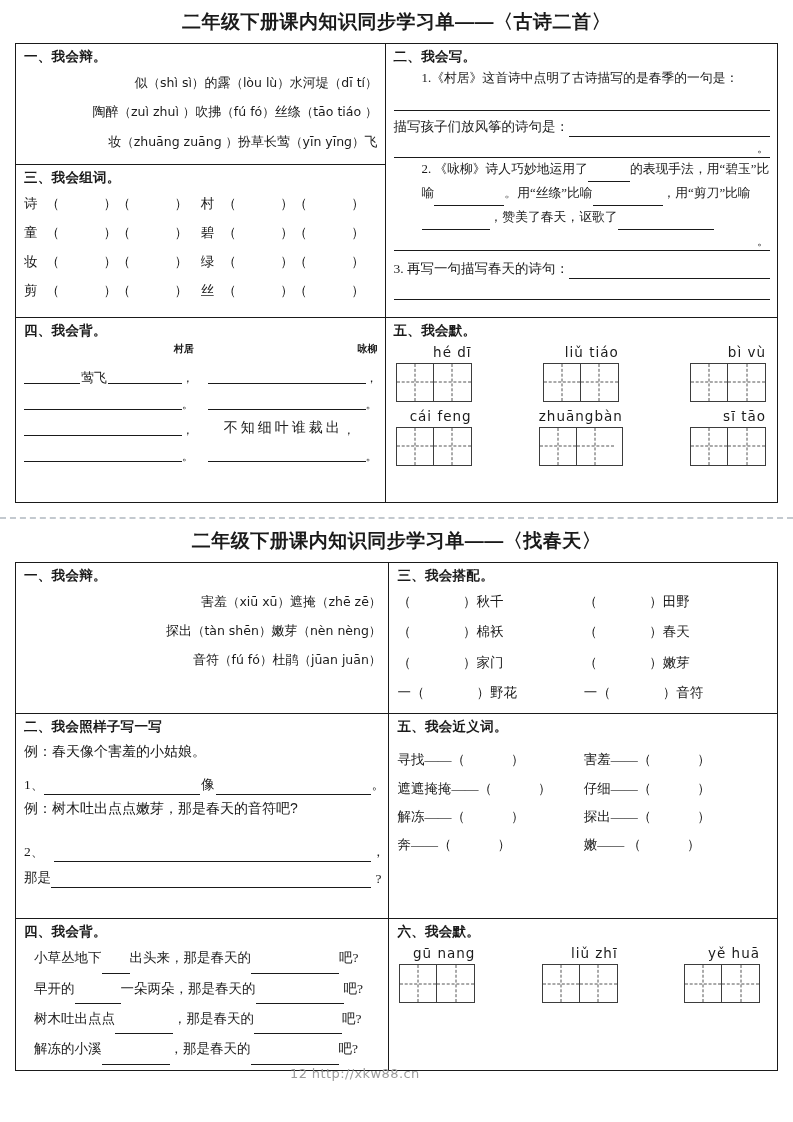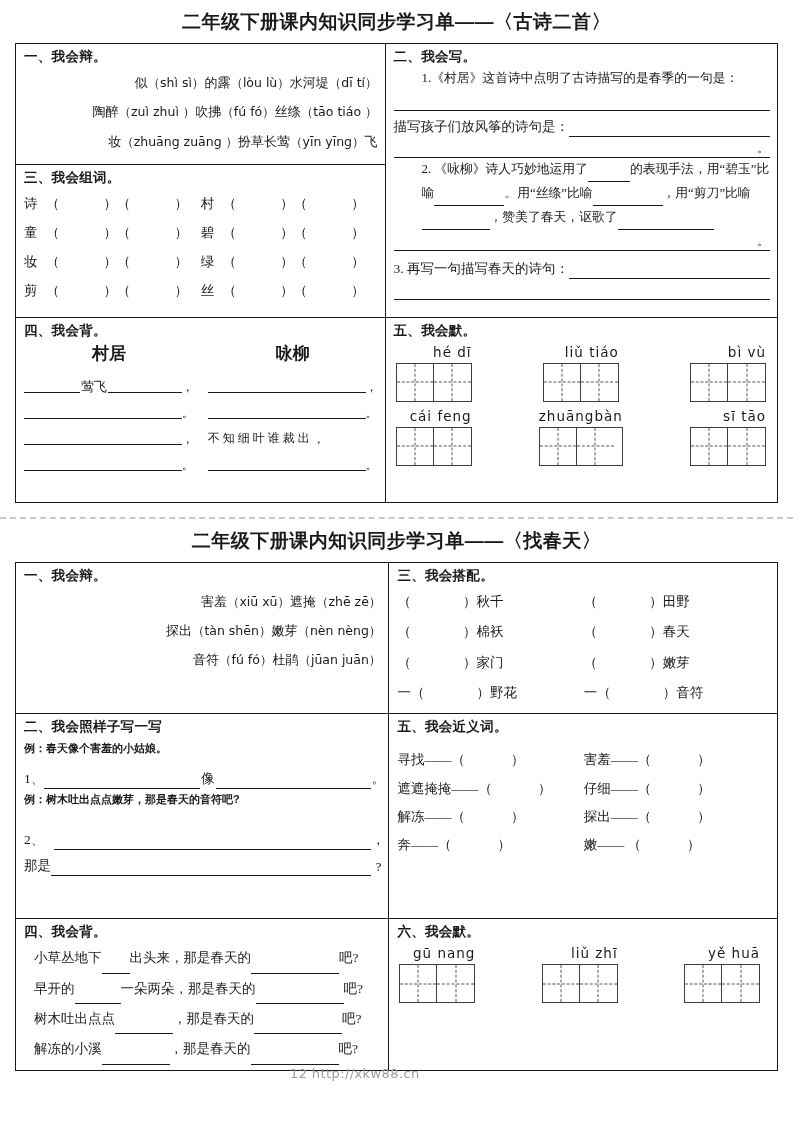--- a/index.html
+++ b/index.html
@@ -70,31 +70,31 @@
 
   
   .rule { border-bottom: 1.1px solid #1a1a1a; height: 21px; }
   .rule-wrap { position: relative; }
   .period-end { position: absolute; right: 1px; bottom: 1px; font-size: 12px; }
 
   
   .bei-cols { display: flex; gap: 14px; }
   .bei-col { flex: 1 1 0; }
   .bei-title {
-    text-align: center;
+    text-align: right;
     font-family: "Liberation Sans", "DejaVu Sans", sans-serif;
-    font-weight: bold; font-size: 17px;
+    font-weight: bold; font-size: 10px;
     margin-bottom: 2px;
   }
   .bei-line { display: flex; align-items: flex-end; font-size: 13px; height: 26px; }
   .bei-line .fill { flex: 1 1 auto; border-bottom: 1.1px solid #1a1a1a; height: 17px; }
   .bei-line .seg { border-bottom: 1.1px solid #1a1a1a; height: 17px; }
   .bei-line .word { padding: 0 1px; line-height: 1; }
   .bei-line .mark { width: 12px; text-align: center; font-size: 12px; line-height: 1; }
-  .bei-line .prose { white-space: nowrap; letter-spacing: 3px; font-size: 12px; line-height: 1; padding-bottom: 1px;}
+  .bei-line .prose { white-space: nowrap; letter-spacing: 3px; font-size: 14px; line-height: 1; padding-bottom: 1px; margin-left: 16px;}
 
   
   .mo-group { display: flex; justify-content: space-between; padding: 2px 4px 0 2px; }
   .mo-item { text-align: center; }
   .mo-py {
     font-family: "DejaVu Sans", sans-serif;
     font-size: 13.5px;
     letter-spacing: 1px;
     margin-bottom: 3px;
     white-space: nowrap;
@@ -126,21 +126,21 @@
   .dapei-row { display: flex; font-size: 13.5px; line-height: 2.25; }
   .dapei-cell { flex: 1 1 0; white-space: nowrap; }
   .dapei-cell .gap { display: inline-block; width: 52px; }
 
   .jinyi-row { display: flex; font-size: 13.5px; line-height: 2.1; }
   .jinyi-cell { flex: 1 1 0; white-space: nowrap; }
   .jinyi-cell .gap { display: inline-block; width: 46px; }
 
   .ex-line {
     font-family: "Liberation Sans", "DejaVu Sans", sans-serif;
-    font-weight: bold; font-size: 11px; line-height: 1.9;
+    font-weight: normal; font-size: 14px; line-height: 1.9;
   }
   .fill-line { display: flex; align-items: flex-end; font-size: 13.5px; height: 30px; }
   .fill-line .lab { padding-bottom: 1px; white-space: nowrap; }
   .fill-line .fl { flex: 1 1 auto; border-bottom: 1.1px solid #1a1a1a; height: 18px; }
   .fill-line .mid { padding: 0 1px 1px 1px; }
   .fill-line .tail { padding-bottom: 1px; width: 10px; text-align: right; }
 
   .bei2-line { font-size: 13.5px; line-height: 2.25; white-space: nowrap; }
   .bei2-line .b-s { display: inline-block; border-bottom: 1.1px solid #1a1a1a; height: 1.05em; vertical-align: bottom; }
 

